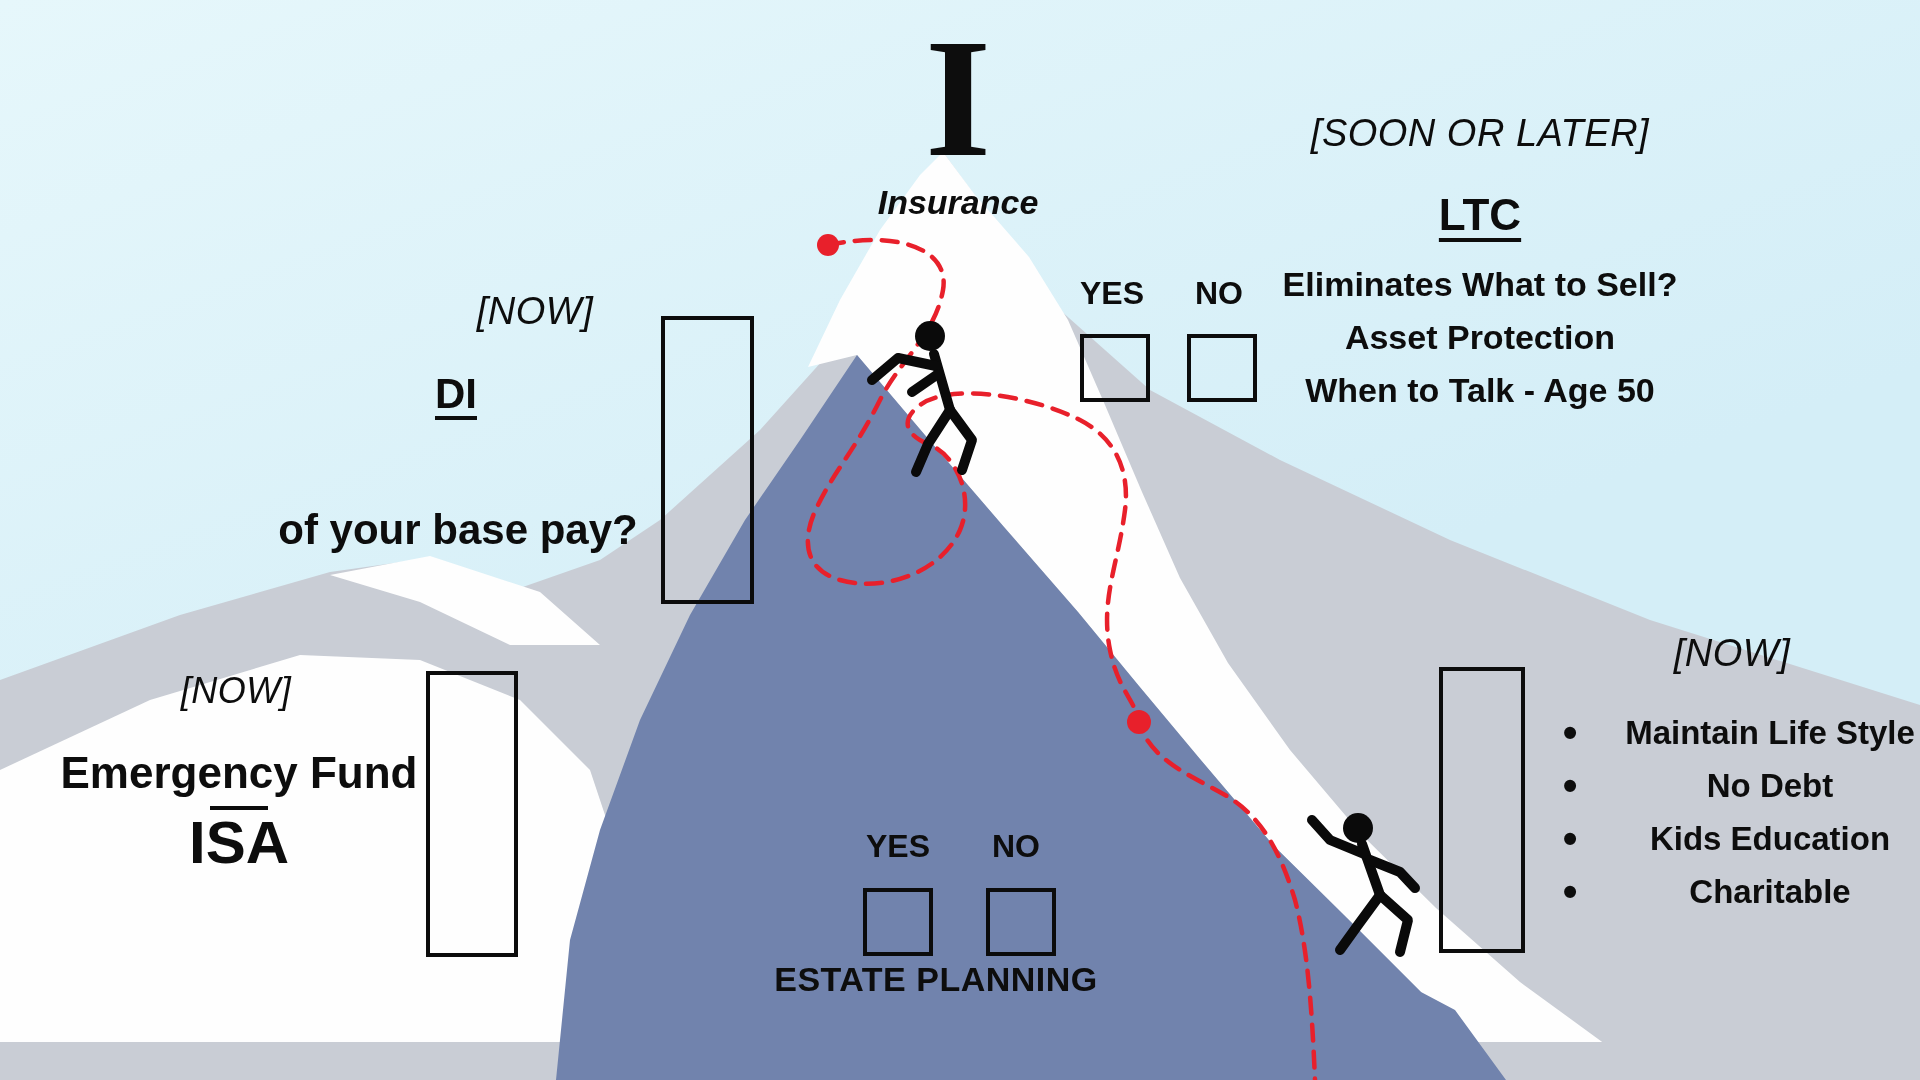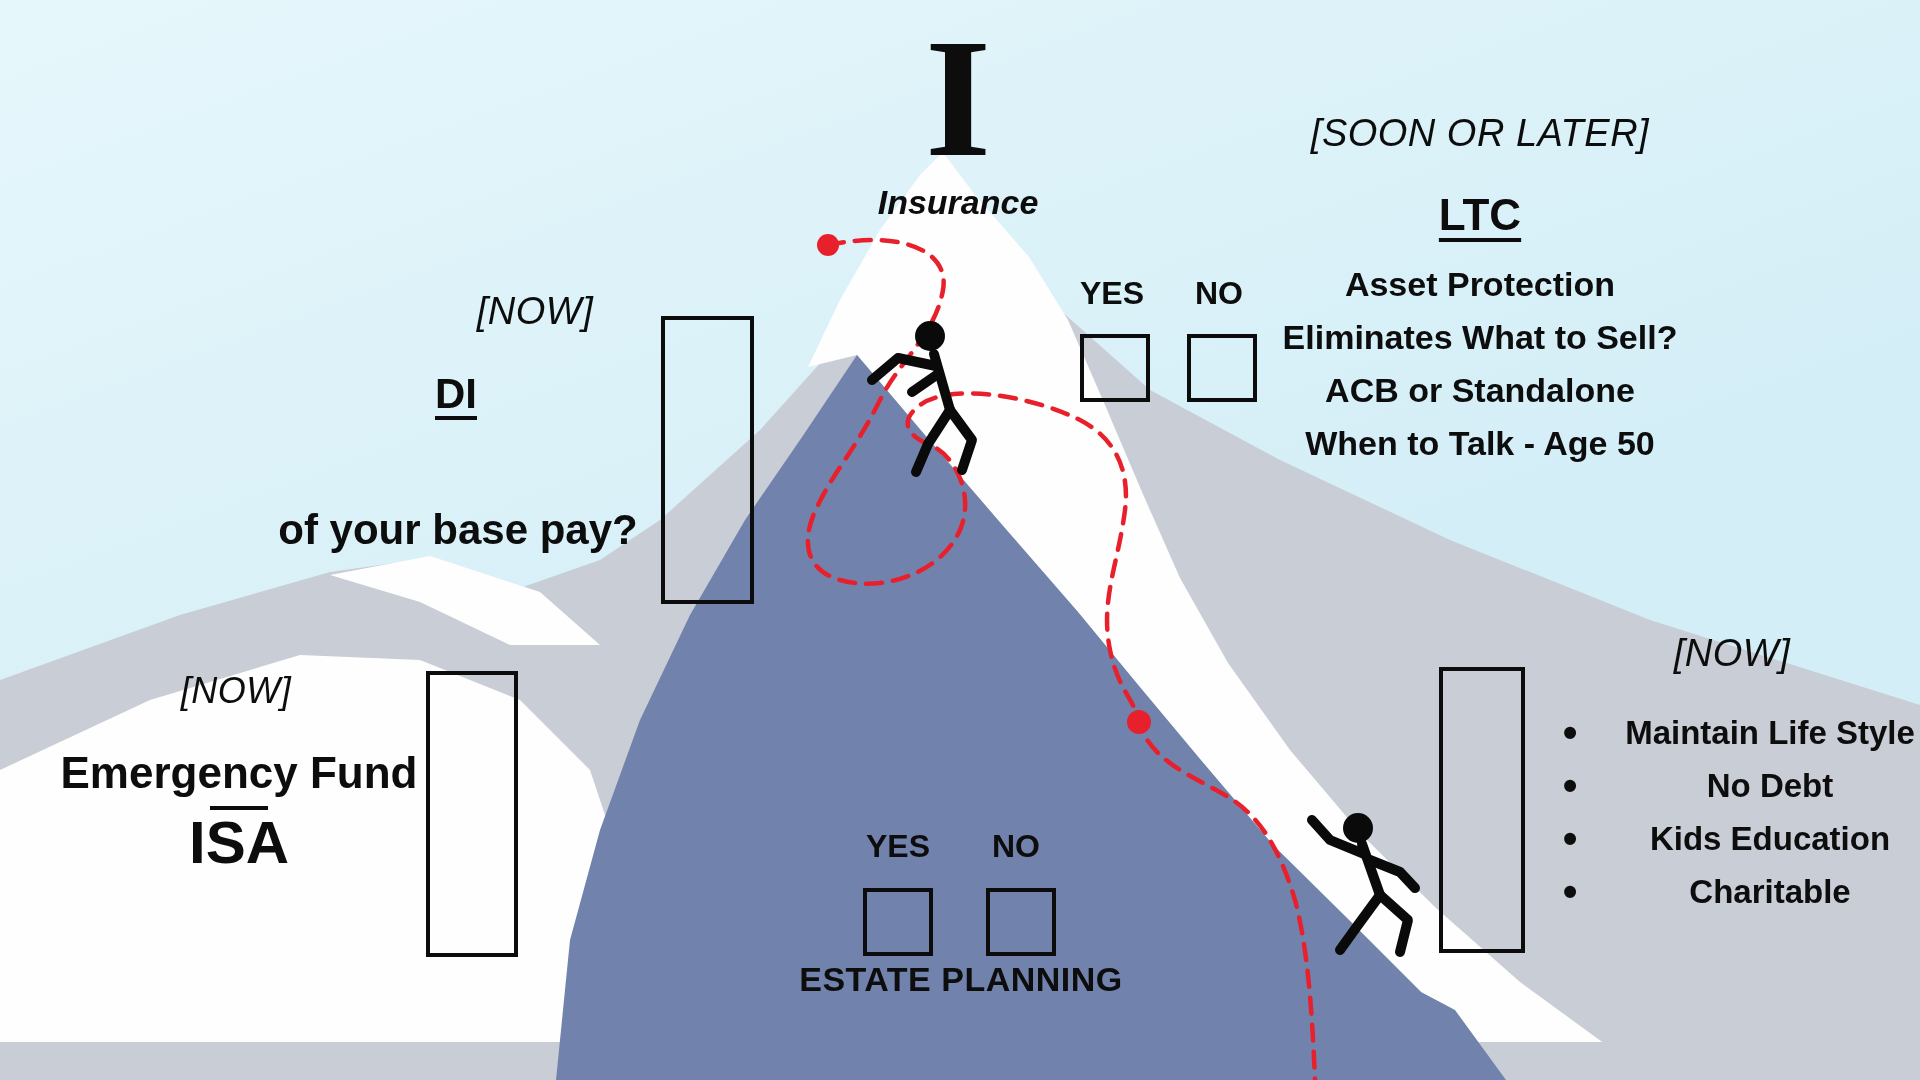--- a/index.html
+++ b/index.html
@@ -98,23 +98,22 @@
       <path class="climber" d="M 1380 895 L 1408 920 L 1400 952"></path>
     </g>
   </svg>
 
   <div class="abs cx summit-letter center-text" style="left:958px;top:22px;">I</div>
   <div class="abs cx summit-label center-text" style="left:958px;top:183px;">Insurance</div>
 
   <div class="abs cx timing center-text" style="left:1480px;top:112px;">[SOON OR LATER]</div>
   <div class="abs cx center-text b title-underline" style="left:1480px;top:190px;font-size:44px;">LTC</div>
   <div class="abs cx center-text" style="left:1480px;top:258px;">
+    <div class="block-line">Eliminates What to Sell?</div>
     <div class="block-line">Asset Protection</div>
-    <div class="block-line">Eliminates What to Sell?</div>
-    <div class="block-line">ACB or Standalone</div>
     <div class="block-line">When to Talk - Age 50</div>
   </div>
 
   <div class="abs cx yn-label center-text" style="left:1112px;top:275px;">YES</div>
   <div class="abs cx yn-label center-text" style="left:1219px;top:275px;">NO</div>
   <div class="checkbox" style="left:1080px;top:334px;"></div>
   <div class="checkbox" style="left:1187px;top:334px;"></div>
 
   <div class="abs cx timing center-text" style="left:535px;top:290px;">[NOW]</div>
   <div class="abs cx center-text b title-underline" style="left:456px;top:370px;font-size:42px;">DI</div>
@@ -145,15 +144,15 @@
     <div class="goal-row">
       <span class="goal-bullet">•</span>
       <span class="goal-text">Charitable</span>
     </div>
   </div>
 
   <div class="abs cx yn-label center-text" style="left:898px;top:828px;">YES</div>
   <div class="abs cx yn-label center-text" style="left:1016px;top:828px;">NO</div>
   <div class="checkbox" style="left:863px;top:888px;"></div>
   <div class="checkbox" style="left:986px;top:888px;"></div>
-  <div class="abs cx center-text b" style="left:961px;top:960px;font-size:34px;letter-spacing:0.5px;">ESTATE PLANNING</div>
+  <div class="abs cx center-text b" style="left:936px;top:960px;font-size:34px;letter-spacing:0.5px;">ESTATE PLANNING</div>
 
 </div>
 
 </body></html>

